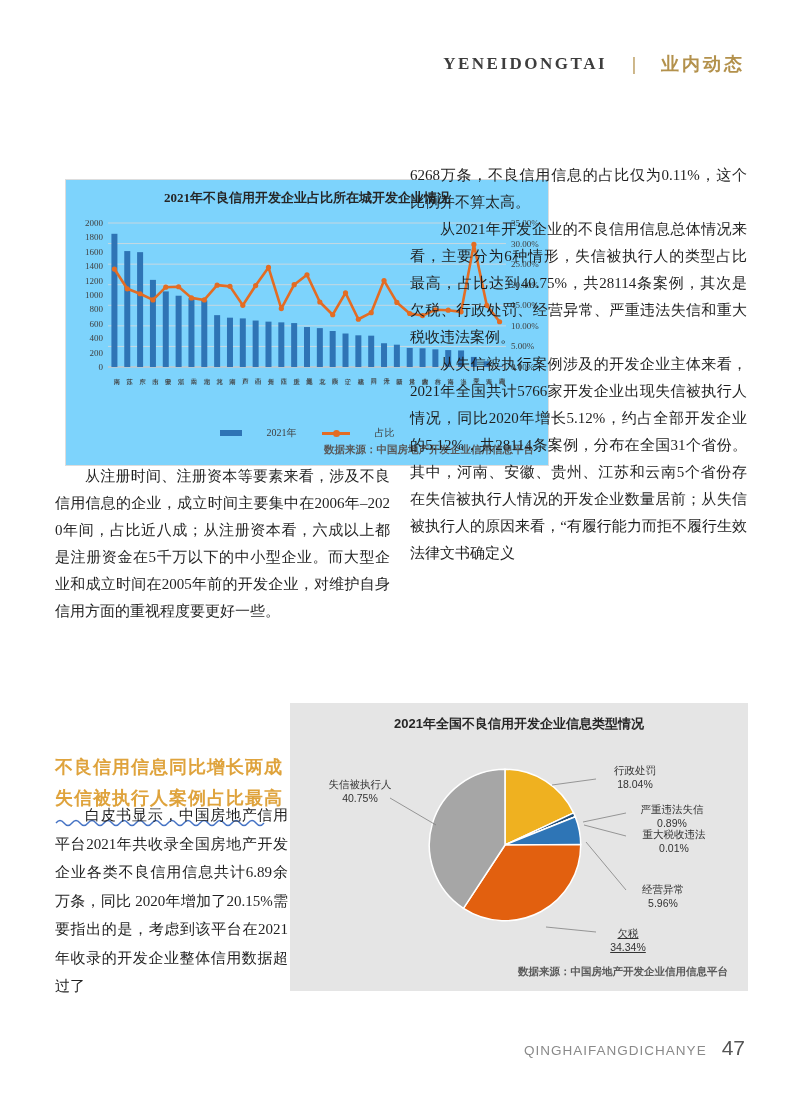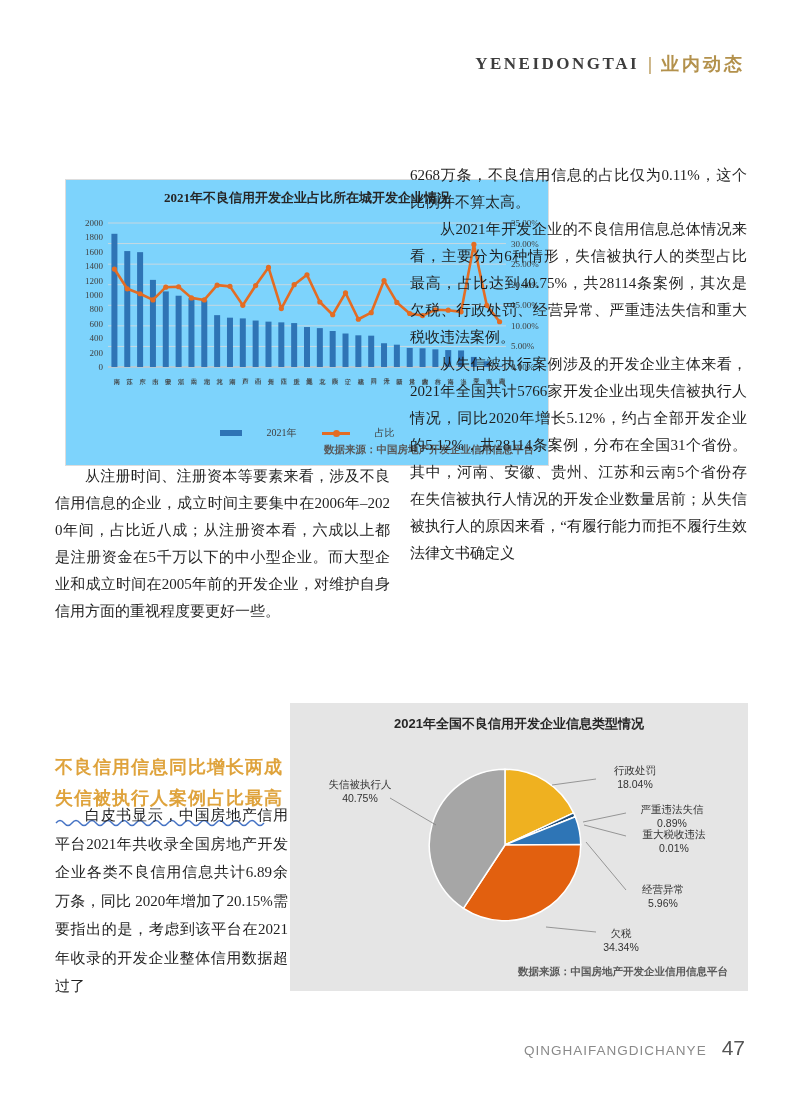--- a/index.html
+++ b/index.html
@@ -1,20 +1,20 @@
 <!DOCTYPE html>
 <html style="--accent-gold: #B3914C; --heading-gold: #DFA33C; --wave-blue: #4472C4; --text: #1f1f1f;"><head>
 <meta charset="utf-8">
 <style>
   html,body{margin:0;padding:0;background:#fff;}
   .page{position:relative;width:806px;height:1100px;background:#fff;overflow:hidden;
         font-family:"Liberation Serif","DejaVu Serif",serif;color:var(--text,#1f1f1f);}
 
   
-  .hdr{position:absolute;top:52px;right:61px;display:flex;align-items:center;gap:9px;}
+  .hdr{position:absolute;top:52px;right:61px;display:flex;align-items:center;gap:25px;}
   .hdr-en{font-size:17px;font-weight:600;letter-spacing:2.5px;color:#3d3d3d;}
   .hdr-div{color:var(--accent-gold,#B3914C);font-weight:700;font-size:18px;}
   .hdr-cn{font-size:18px;font-weight:700;color:var(--accent-gold,#B3914C);
           font-family:"Liberation Sans","DejaVu Sans",sans-serif;letter-spacing:3px;}
 
   
   .bar-panel{position:absolute;left:65px;top:179px;width:482px;border:1px solid #ddd;background:#7dd3fc;
              font-family:Liberation Serif, serif;}
   .bc-title{text-align:center;font-size:13px;font-weight:700;color:#262626;margin:9px 0 2px 0;}
   .bc-legend{display:flex;justify-content:center;align-items:center;gap:25px;font-size:10px;color:#404040;margin-top:1px;}
@@ -254,21 +254,21 @@
       <span>0.89%</span>
     </div>
     <div class="pie-label" style="left:339px;top:124px;width:90px;">
       <span>重大税收违法</span><br>
       <span>0.01%</span>
     </div>
     <div class="pie-label" style="left:333px;top:179px;width:80px;">
       <span>经营异常</span><br>
       <span>5.96%</span>
     </div>
-    <div class="pie-label" style="left:296px;top:223px;width:70px;">
+    <div class="pie-label" style="left:303px;top:223px;width:70px;text-decoration:underline;">
       <span>欠税</span><br>
       <span>34.34%</span>
     </div>
     <div class="pie-source">数据来源：中国房地产开发企业信用信息平台</div>
   </section>
 
   <footer class="ftr">
     <span class="ftr-name">QINGHAIFANGDICHANYE</span>
     <span class="ftr-num">47</span>
   </footer>

